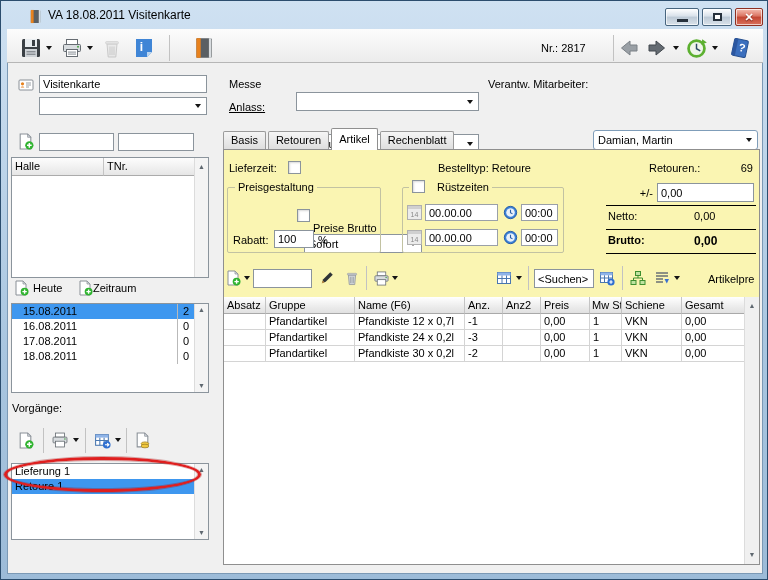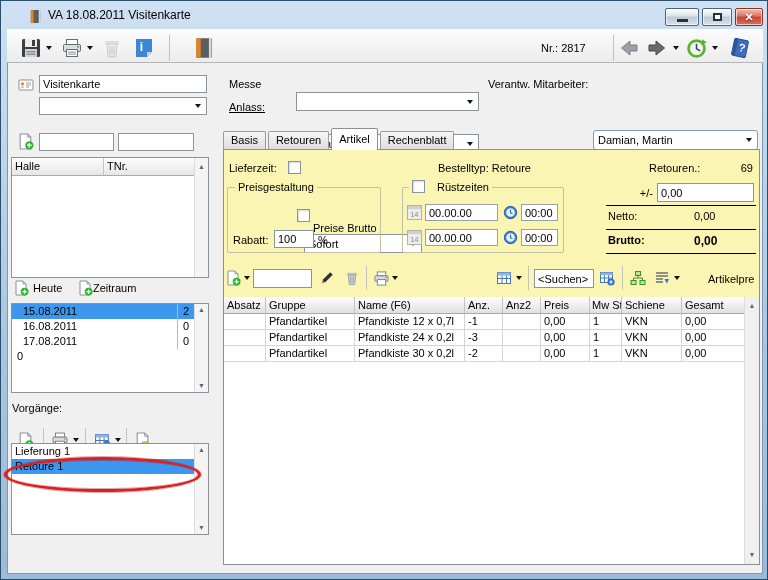--- a/index.html
+++ b/index.html
@@ -224,20 +224,21 @@
       </div>
     <div class="dl-row">
         <span class="dl-date">16.08.2011</span>
         <span class="dl-count">0</span>
       </div>
     <div class="dl-row">
         <span class="dl-date">17.08.2011</span>
         <span class="dl-count">0</span>
       </div>
     <div class="dl-row">
+        <span class="dl-date">18.08.2011</span>
         <span class="dl-count">0</span>
       </div>
     <div class="sb">
         <span class="sa">▲</span>
         <span class="sa">▼</span>
       </div>
   </div>
 
   <div class="abs nw" style="left:11px;top:401px">Vorgänge:</div>
 
@@ -277,21 +278,21 @@
   <div class="abs vsep" style="left:125px;top:427px;height:25px"></div>
   <div class="abs tbtn" style="left:131px;top:429px;width:20px;height:20px">
     <svg width="17" height="17" viewBox="0 0 16 16">
         <path d="M3 1h7l3 3v10H3z" fill="#fff" stroke="#8a9097"></path>
         <path d="M10 1l3 3h-3z" fill="#d8dde2" stroke="#8a9097" stroke-width="0.7"></path>
         <ellipse cx="10.3" cy="11" rx="3.6" ry="1.7" fill="#f0c840" stroke="#a08020" stroke-width="0.7"></ellipse>
         <ellipse cx="10.3" cy="13.2" rx="3.6" ry="1.7" fill="#f0c840" stroke="#a08020" stroke-width="0.7"></ellipse>
       </svg>
   </div>
 
-  <div class="abs list" style="left:10px;top:442px;width:198px;height:92px">
+  <div class="abs list" style="left:10px;top:462px;width:198px;height:77px">
     <div class="lrow">Lieferung 1</div>
     <div class="lrow sel">Retoure 1</div>
     <div class="sb">
         <span class="sa">▲</span>
         <span class="sa">▼</span>
       </div>
   </div>
 
   <span class="abs nw" style="left:228px;top:77px">Messe</span>
   <div class="abs flatcombo" style="left:295px;top:73px;width:183px;height:19px">

